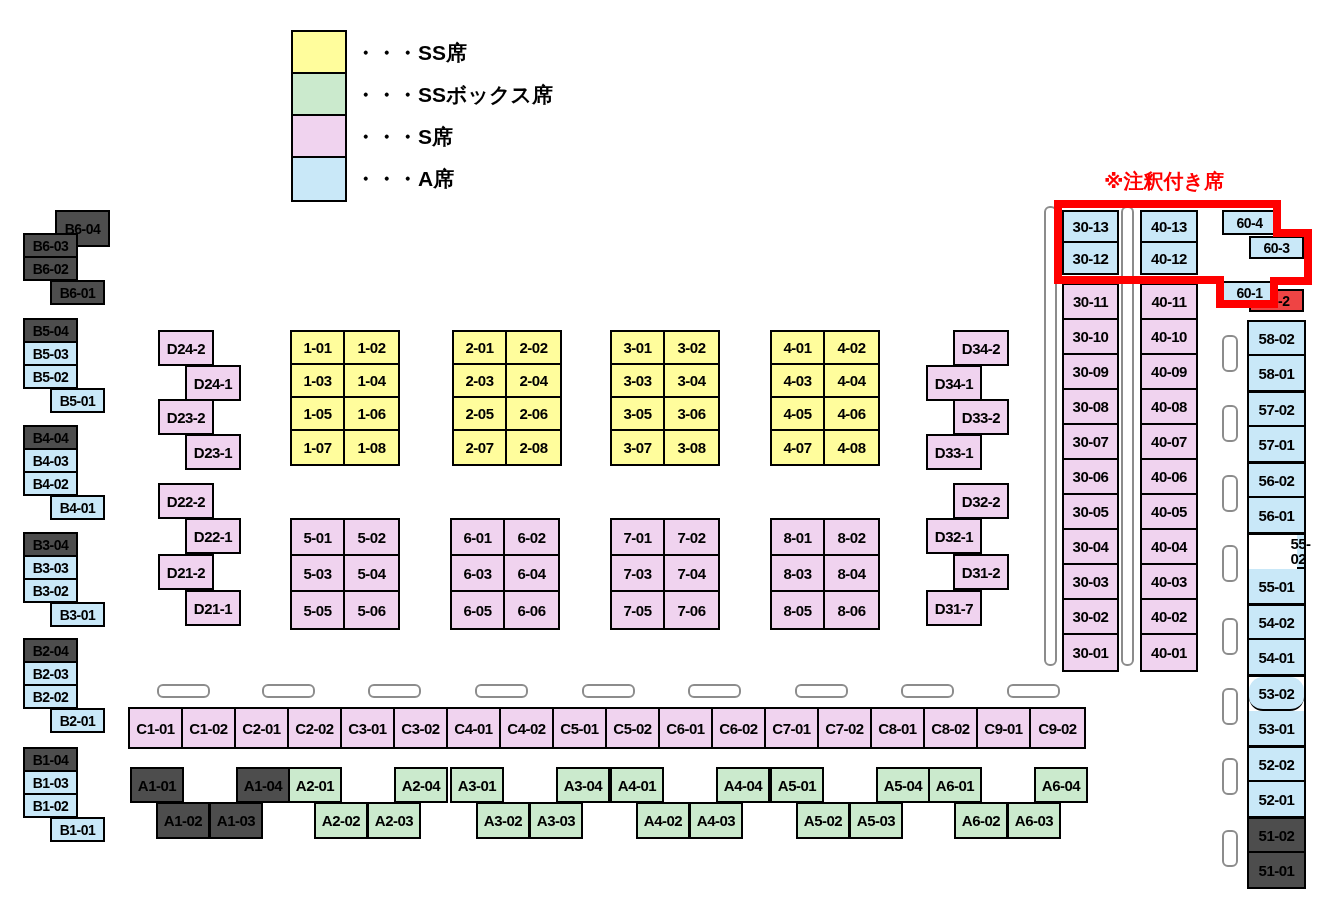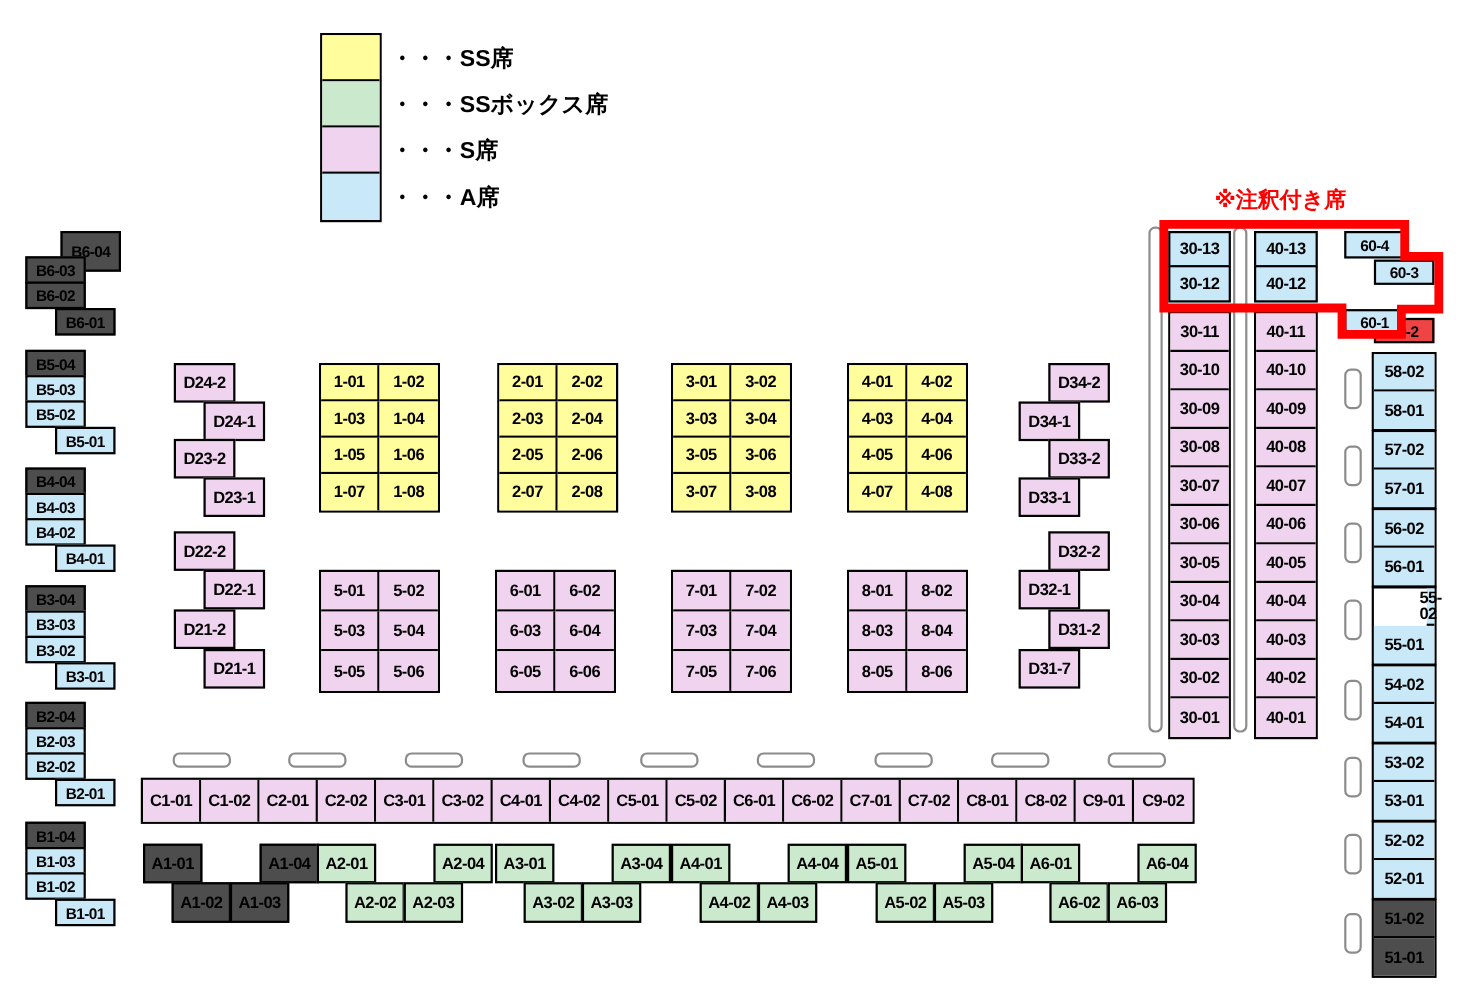--- a/index.html
+++ b/index.html
@@ -248,21 +248,21 @@
     </div>
     <div class="block" style="left: 1247px; top: 533px; display: grid; grid-template-columns: repeat(1, 55px); grid-auto-rows: 34px;">
       <div class="cell" style="background: rgb(201, 232, 248); border-bottom: 2px solid rgb(0, 0, 0); margin-left: 48px;">55-02</div>
       <div class="cell" style="background: rgb(201, 232, 248);">55-01</div>
     </div>
     <div class="block" style="left: 1247px; top: 604px; display: grid; grid-template-columns: repeat(1, 55px); grid-auto-rows: 34px;">
       <div class="cell" style="background: rgb(201, 232, 248); border-bottom: 2px solid rgb(0, 0, 0); text-align: right;">54-02</div>
       <div class="cell" style="background: rgb(201, 232, 248);">54-01</div>
     </div>
     <div class="block" style="left: 1247px; top: 675px; display: grid; grid-template-columns: repeat(1, 55px); grid-auto-rows: 34px;">
-      <div class="cell" style="background: rgb(201, 232, 248); border-bottom: 2px solid rgb(0, 0, 0);">53-02</div>
+      <div class="cell" style="background: rgb(201, 232, 248); border-bottom: 2px solid rgb(0, 0, 0); border-radius: 14px;">53-02</div>
       <div class="cell" style="background: rgb(201, 232, 248);">53-01</div>
     </div>
     <div class="block" style="left: 1247px; top: 746px; display: grid; grid-template-columns: repeat(1, 55px); grid-auto-rows: 34px;">
       <div class="cell" style="background: rgb(201, 232, 248); border-bottom: 2px solid rgb(0, 0, 0);">52-02</div>
       <div class="cell" style="background: rgb(201, 232, 248);">52-01</div>
     </div>
     <div class="block" style="left: 1247px; top: 817px; display: grid; grid-template-columns: repeat(1, 55px); grid-auto-rows: 34px;">
       <div class="cell" style="background: rgb(77, 77, 77); border-bottom: 2px solid rgb(0, 0, 0);">51-02</div>
       <div class="cell" style="background: rgb(77, 77, 77);">51-01</div>
     </div>

